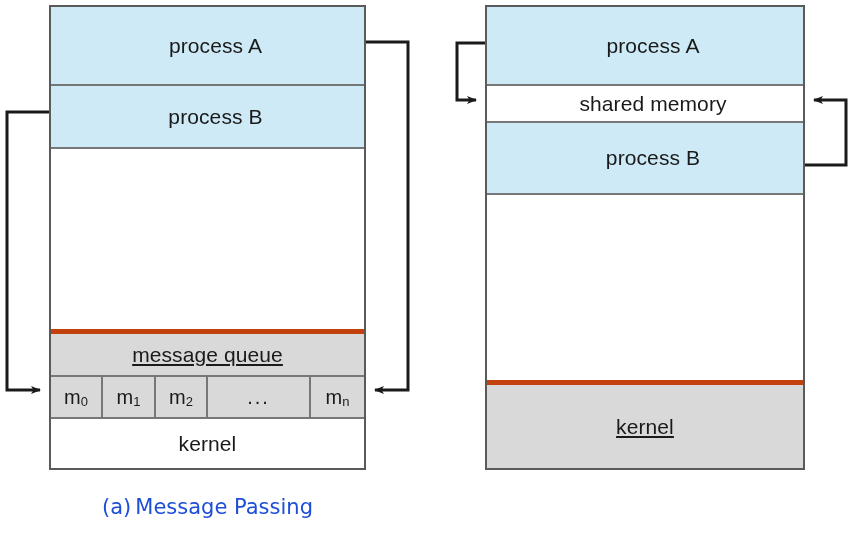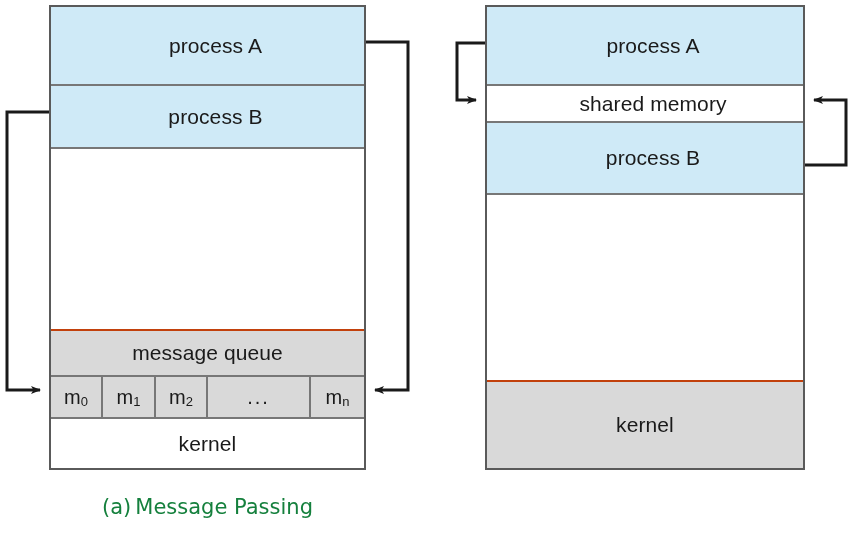--- a/index.html
+++ b/index.html
@@ -41,21 +41,21 @@
     display: flex;
     align-items: center;
     justify-content: center;
     font-size: 21px;
     color: #1a1a1a;
     letter-spacing: 0.1px;
   }
   .band-blue   { background: #cfeaf7; }
   .band-gray   { background: #d9d9d9; }
   .band-white  { background: #ffffff; }
-  .sep-top    { border-top: 2px solid #c2410c; }
+  .sep-top    { border-top: 5px solid #c2410c; text-decoration: underline; }
   .sep-bottom { border-bottom: 2px solid #777777; padding-left: 16px; }
 
   .cells {
     position: absolute;
     left: 0;
     width: 100%;
     box-sizing: border-box;
     display: flex;
     background: #d9d9d9;
     border-top: 2px solid #777777;
@@ -78,21 +78,21 @@
     position: relative;
     top: 4px;
     left: 0px;
   }
   .cell-ellipsis { font-size: 20px; letter-spacing: 2px; }
 
   .caption {
     position: absolute;
     text-align: center;
     font-size: 21px;
-    color: #15803d;
+    color: #1d4ed8;
     font-family: "DejaVu Sans", sans-serif;
     white-space: nowrap;
   }
   .caption .cap-tag { margin-right: 4px; }
 </style>
 </head>
 <body>
 
 <div id="stage">
 

